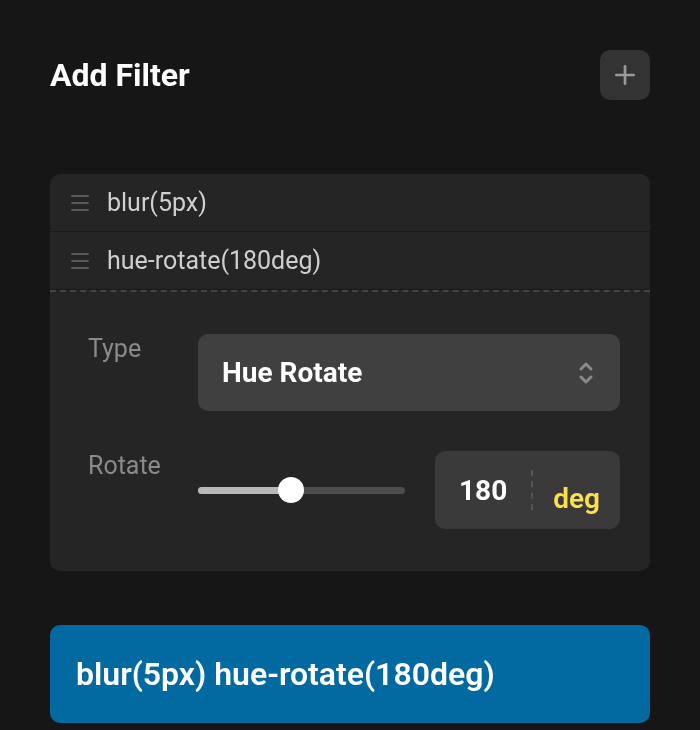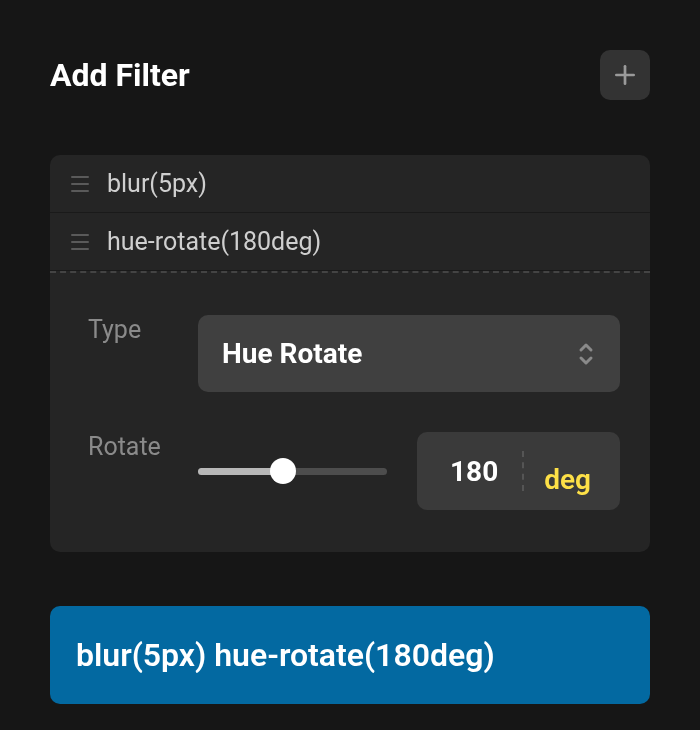--- a/index.html
+++ b/index.html
@@ -13,21 +13,21 @@
     background: #161616;
     font-family: -apple-system, BlinkMacSystemFont, "Segoe UI", Roboto, Helvetica, Arial, sans-serif;
     color: #fff;
     padding: 50px;
     overflow: hidden;
   }
   .header {
     display: flex;
     align-items: center;
     justify-content: space-between;
-    margin-bottom: 55px;
+    margin-bottom: 74px;
   }
   .title {
     font-size: 32px;
     font-weight: 700;
     color: #fff;
   }
   .add-btn {
     width: 50px;
     height: 50px;
     border-radius: 10px;
@@ -146,21 +146,21 @@
     width: 26px;
     height: 26px;
     background: #fff;
     border-radius: 50%;
   }
   .value-box {
     background: #3a3a3a;
     border-radius: 10px;
     display: flex;
     align-items: center;
-    padding: 9px;
+    padding: 0;
     height: 78px;
   }
   .value-num {
     font-size: 28px;
     font-weight: 700;
     color: #fff;
     padding: 0 24px;
     min-width: 90px;
     text-align: left;
   }

